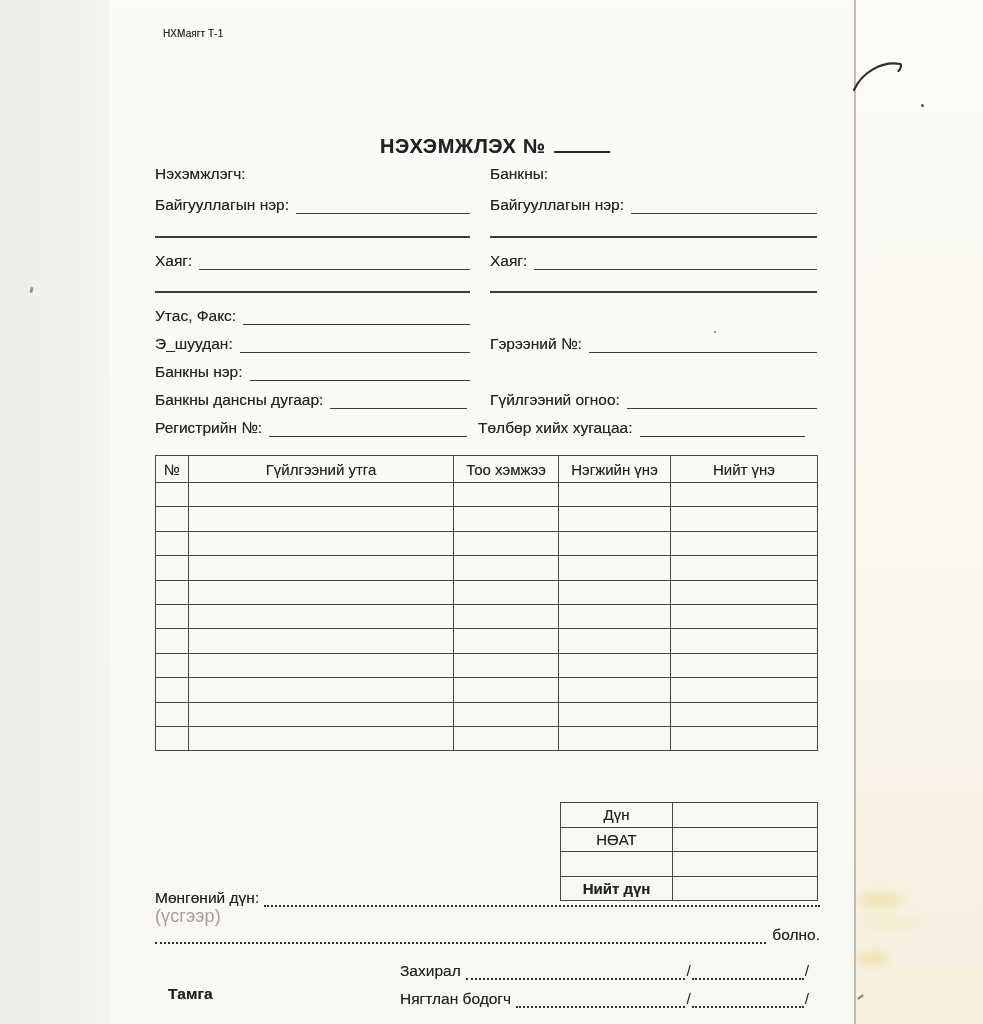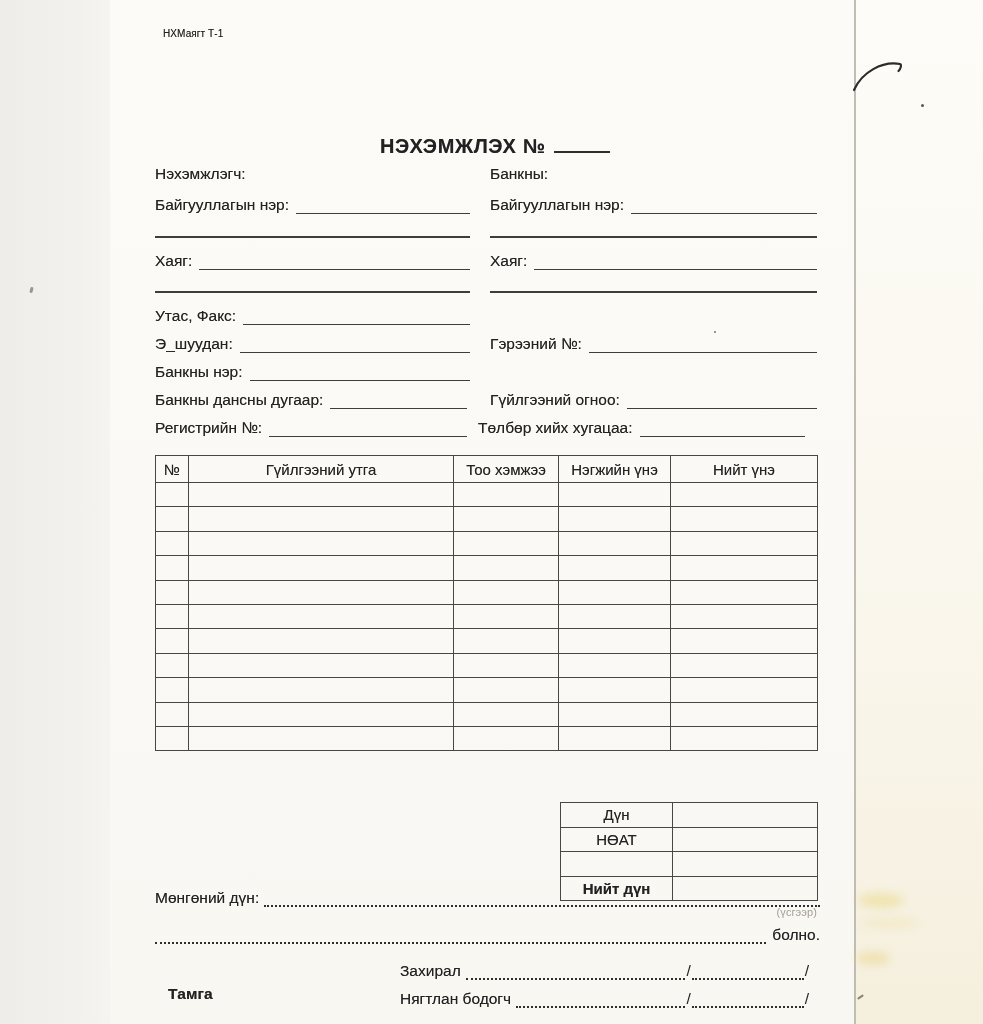--- a/index.html
+++ b/index.html
@@ -84,22 +84,22 @@
           font-size:15.5px; }
   .srow .lbl { white-space:pre; padding-right:5px;
                text-shadow:0 0 .5px rgba(40,40,40,.55); }
   .srow .dots { height:100%; border-bottom:2.5px dotted #2e2e2e; }
   .srow .dots.grow { flex:1; }
   .srow .dots.short { width:112px; }
   .srow .slash { padding:0 1px; }
   .srow .suffix { padding-left:6px; white-space:pre;
                   text-shadow:0 0 .5px rgba(40,40,40,.55); }
 
-  .hint { left:155px; top:906px; width:662px; text-align:right;
-          font-size:11px; color:#a39d94; text-shadow:none; }
+  .hint { left:155px; top:906px; width:662px; text-align:left;
+          font-size:18px; color:#a39d94; text-shadow:none; }
   .stamp { left:168px; top:985px; font-size:15.5px; font-weight:700; }
 </style>
 </head>
 <body>
 
 <div class="scan">
 
   <div class="left-strip"></div>
   <div class="page"></div>
   <div class="right-strip"></div>

